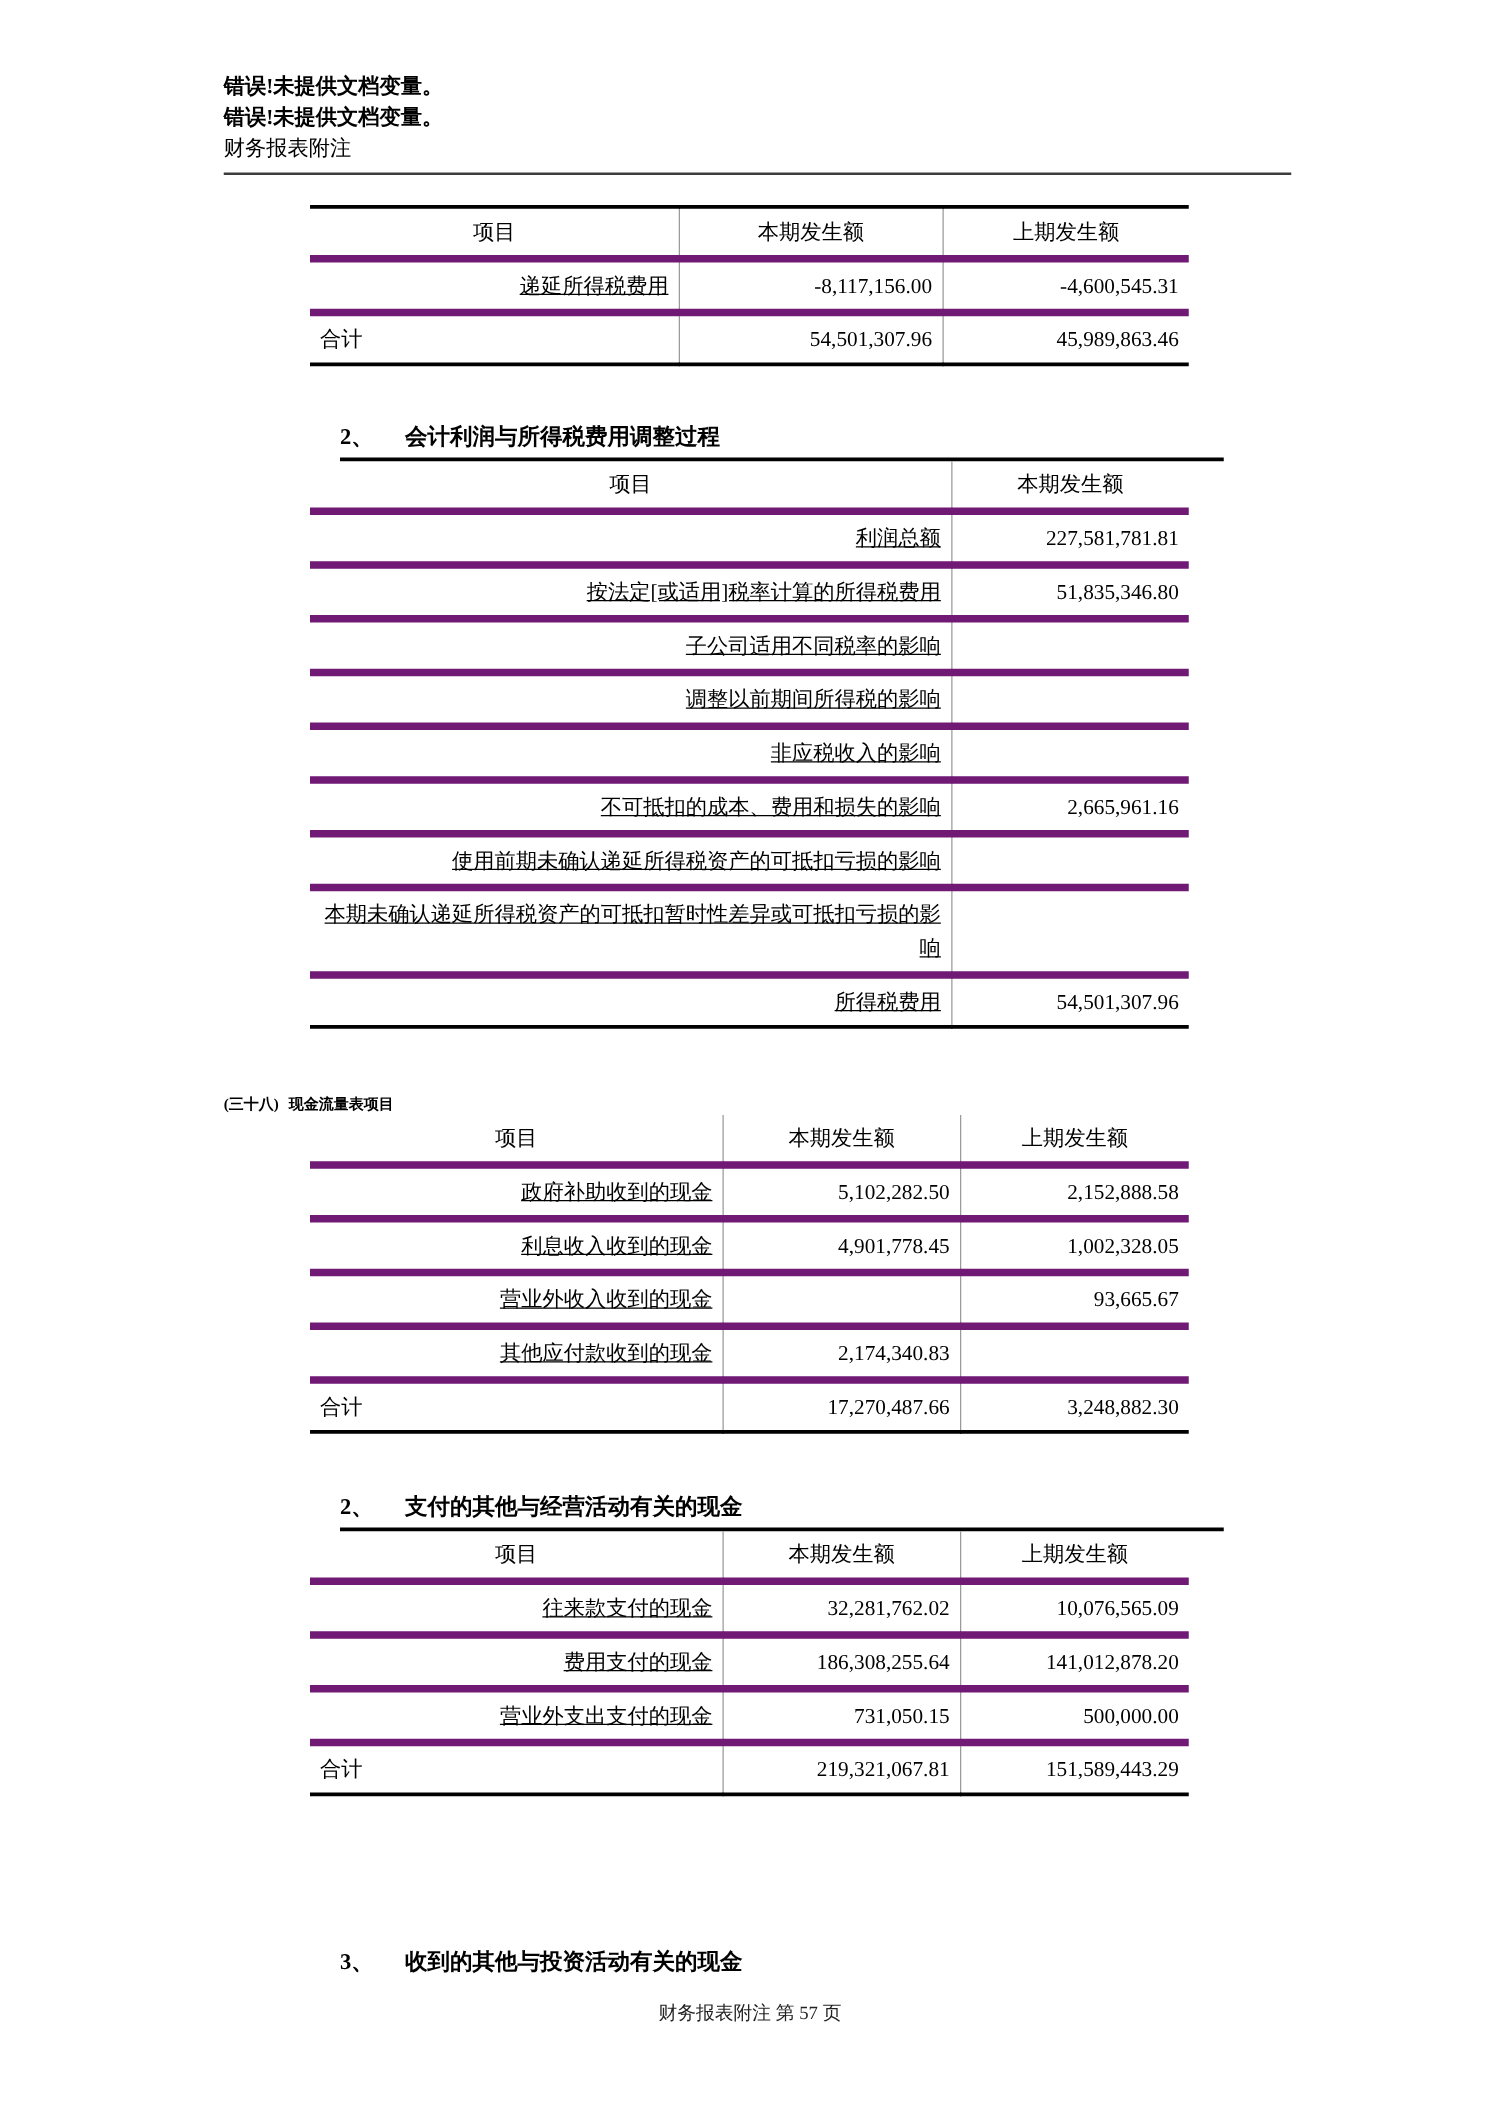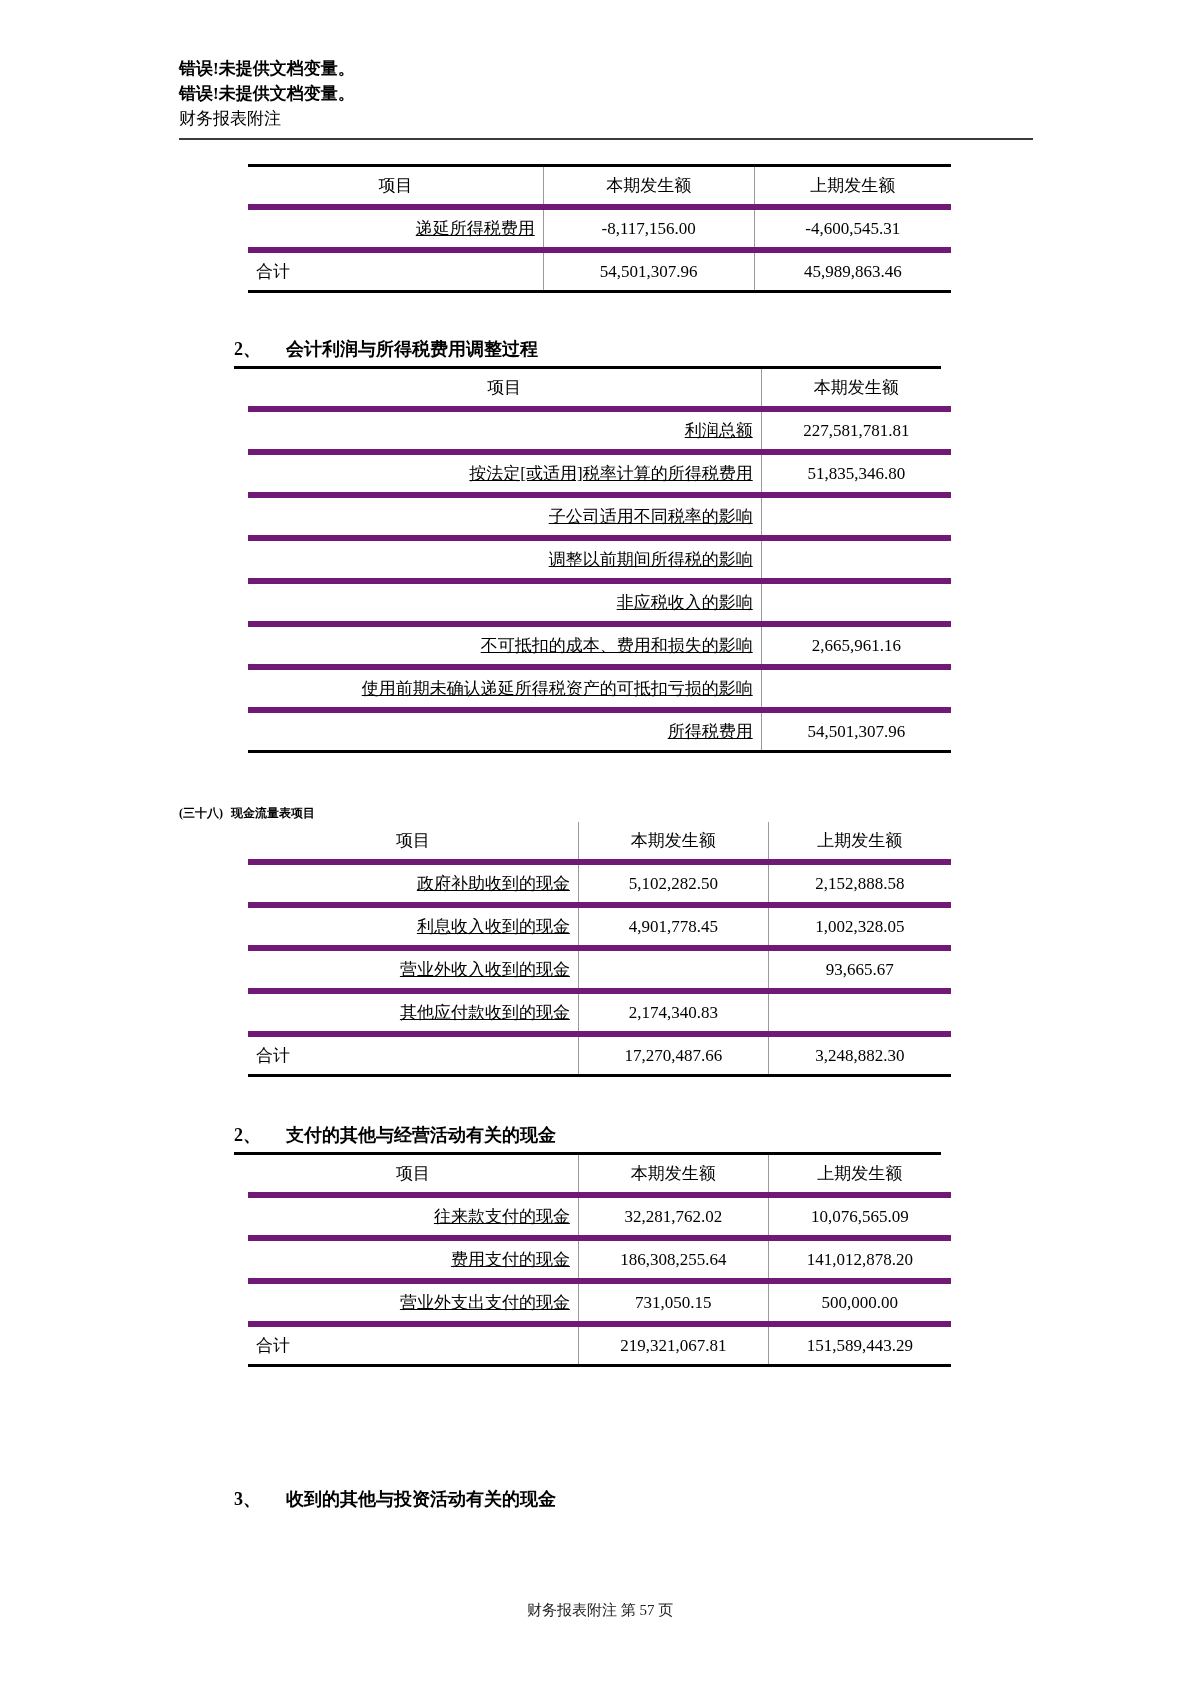--- a/index.html
+++ b/index.html
@@ -15,21 +15,21 @@
   }
   .content { padding:56px 167px 0 168px; }
 
   
   .doc-header p { font-size:17px; line-height:25px; }
   .doc-header .bold { font-weight:bold; }
   .header-rule { border-bottom:2px solid #3c3c3c; margin-top:7px; }
 
   
   .sec-heading {
-    margin-left:55px; width:707px;
+    margin-left:93px; width:707px;
     font-size:18px; font-weight:bold;
     padding-bottom:5px;
   }
   .sec-heading.ruled { border-bottom:3px solid #000; }
   .sec-num { display:inline-block; min-width:52px; }
   .big-heading { font-size:12px; font-weight:bold; }
   .big-heading .bh-num { margin-right:8px; }
 
   
   table.fin {
@@ -41,21 +41,21 @@
   .fin tr { border-bottom:6px solid #701a75; }
   .fin tr:last-child { border-bottom:none; }
   .fin td {
     font-size:17px; line-height:27px;
     padding:5px 8px;
     vertical-align:middle;
     word-break:break-all;
   }
   .fin td.th { text-align:center; }
   .fin td.item { text-align:right;text-decoration:underline; }
-  .fin td.num { text-align:center; }
+  .fin td.num { text-align:right; }
   .fin td.total { }
   .fin td.col-div { border-left:1px solid #9a9a9a; }
 
   .mt-t1 { margin-top:24px; }
   .mt-s2 { margin-top:44px; }
   .mt-s38 { margin-top:52px; }
   .mt-sub1 { margin-top:20px; }
   .mt-sub2 { margin-top:46px; }
   .mt-sub3 { margin-top:120px; }
 
@@ -141,20 +141,24 @@
       </tr>
       <tr>
         <td class="item">不可抵扣的成本、费用和损失的影响</td>
         <td class="num col-div">2,665,961.16</td>
       </tr>
       <tr>
         <td class="item">使用前期未确认递延所得税资产的可抵扣亏损的影响</td>
         <td class="num col-div"></td>
       </tr>
       <tr>
+        <td class="item">本期未确认递延所得税资产的可抵扣暂时性差异或可抵扣亏损的影响</td>
+        <td class="num col-div"></td>
+      </tr>
+      <tr>
         <td class="item">所得税费用</td>
         <td class="num col-div">54,501,307.96</td>
       </tr>
     </tbody>
       </table>
 
     <div class="big-heading mt-s38">
       <span class="bh-num">(三十八)</span><span>现金流量表项目</span>
     </div>
 

